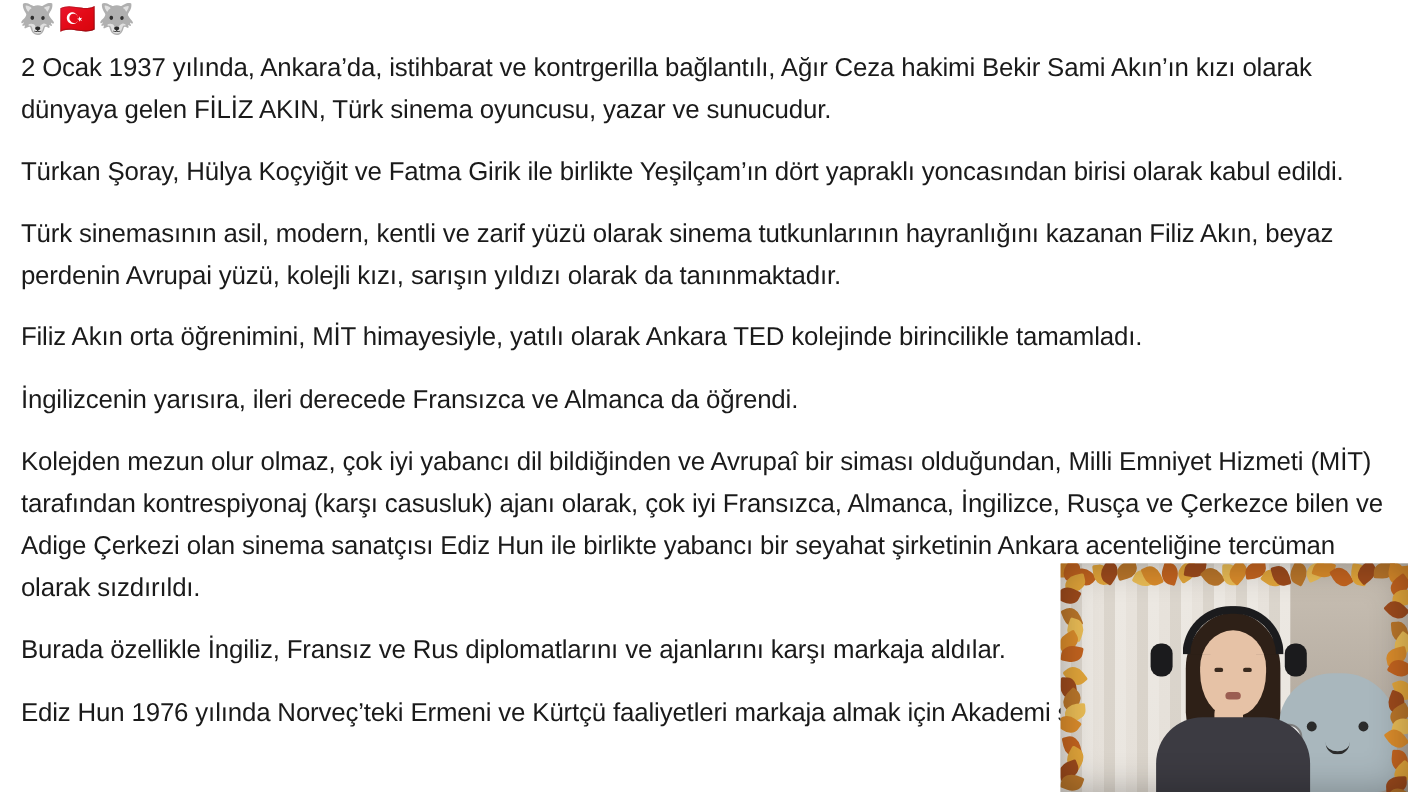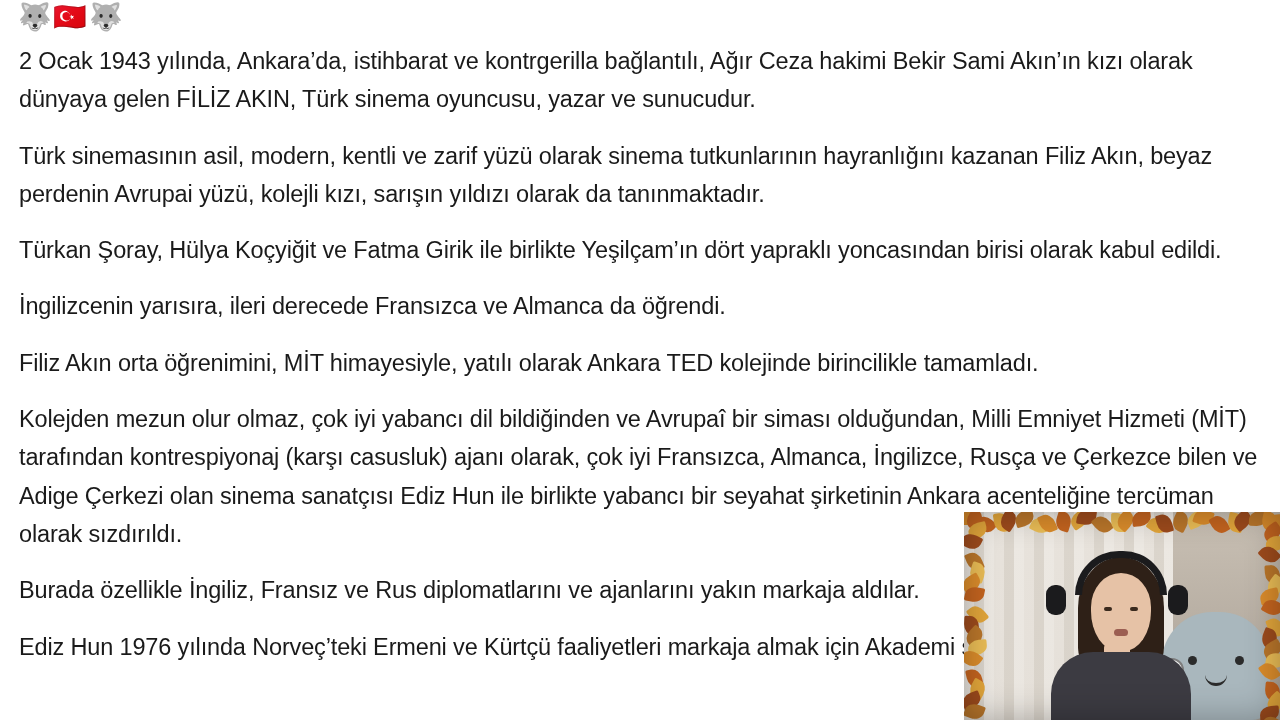--- a/index.html
+++ b/index.html
@@ -264,27 +264,27 @@
 
 <div id="page">
 
   <div class="emoji-row">
     <span>🐺</span>
     <span>🇹🇷</span>
     <span>🐺</span>
   </div>
 
   <div class="doc">
-    <p class="para">2 Ocak 1943 yılında, Ankara’da, istihbarat ve kontrgerilla bağlantılı, Ağır Ceza hakimi Bekir Sami Akın’ın kızı olarak dünyaya gelen FİLİZ AKIN, Türk sinema oyuncusu, yazar ve sunucudur.</p>
+    <p class="para">2 Ocak 1937 yılında, Ankara’da, istihbarat ve kontrgerilla bağlantılı, Ağır Ceza hakimi Bekir Sami Akın’ın kızı olarak dünyaya gelen FİLİZ AKIN, Türk sinema oyuncusu, yazar ve sunucudur.</p>
+    <p class="para">Türkan Şoray, Hülya Koçyiğit ve Fatma Girik ile birlikte Yeşilçam’ın dört yapraklı yoncasından birisi olarak kabul edildi.</p>
     <p class="para">Türk sinemasının asil, modern, kentli ve zarif yüzü olarak sinema tutkunlarının hayranlığını kazanan Filiz Akın, beyaz perdenin Avrupai yüzü, kolejli kızı, sarışın yıldızı olarak da tanınmaktadır.</p>
-    <p class="para">Türkan Şoray, Hülya Koçyiğit ve Fatma Girik ile birlikte Yeşilçam’ın dört yapraklı yoncasından birisi olarak kabul edildi.</p>
+    <p class="para">Filiz Akın orta öğrenimini, MİT himayesiyle, yatılı olarak Ankara TED kolejinde birincilikle tamamladı.</p>
     <p class="para">İngilizcenin yarısıra, ileri derecede Fransızca ve Almanca da öğrendi.</p>
-    <p class="para">Filiz Akın orta öğrenimini, MİT himayesiyle, yatılı olarak Ankara TED kolejinde birincilikle tamamladı.</p>
     <p class="para">Kolejden mezun olur olmaz, çok iyi yabancı dil bildiğinden ve Avrupaî bir siması olduğundan, Milli Emniyet Hizmeti (MİT) tarafından kontrespiyonaj (karşı casusluk) ajanı olarak, çok iyi Fransızca, Almanca, İngilizce, Rusça ve Çerkezce bilen ve Adige Çerkezi olan sinema sanatçısı Ediz Hun ile birlikte yabancı bir seyahat şirketinin Ankara acenteliğine tercüman olarak sızdırıldı.</p>
-    <p class="para">Burada özellikle İngiliz, Fransız ve Rus diplomatlarını ve ajanlarını yakın markaja aldılar.</p>
+    <p class="para">Burada özellikle İngiliz, Fransız ve Rus diplomatlarını ve ajanlarını karşı markaja aldılar.</p>
     <p class="para last">Ediz Hun 1976 yılında Norveç’teki Ermeni ve Kürtçü faaliyetleri markaja almak için Akademi sahasına</p>
   </div>
 
   <div id="webcam">
     <div class="cam-inner">
       <div class="curtain"></div>
       <div class="wall-right"></div>
 
       <div class="plush">
         <div class="plush-eye l"></div>

